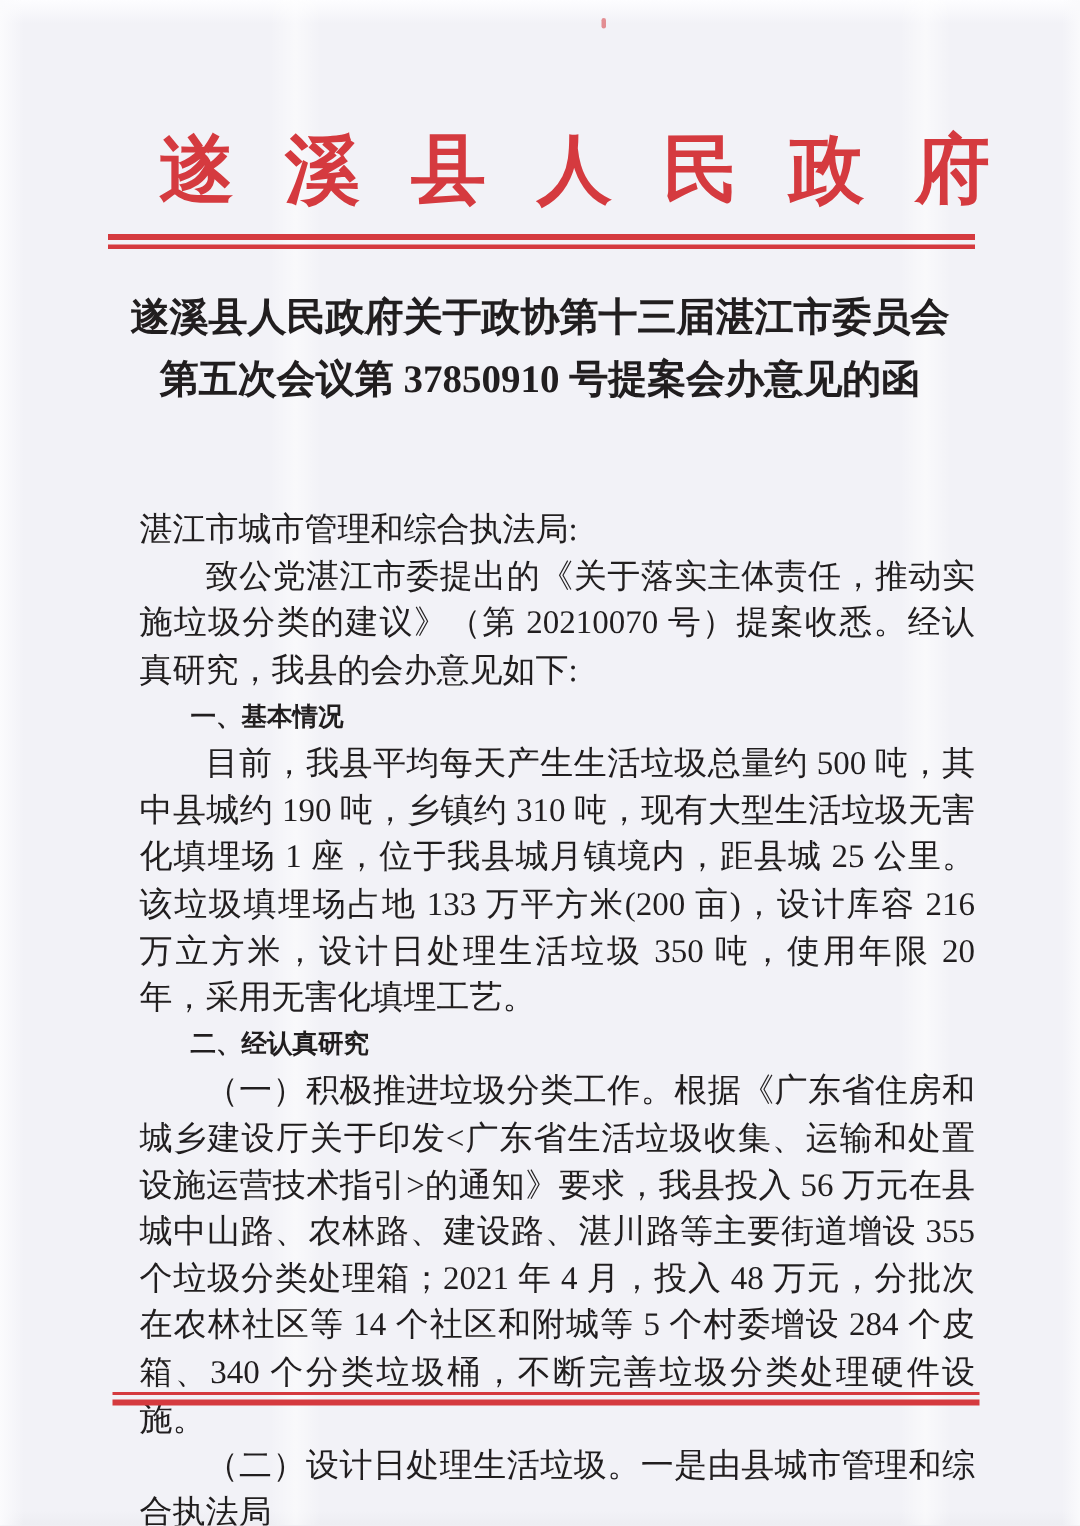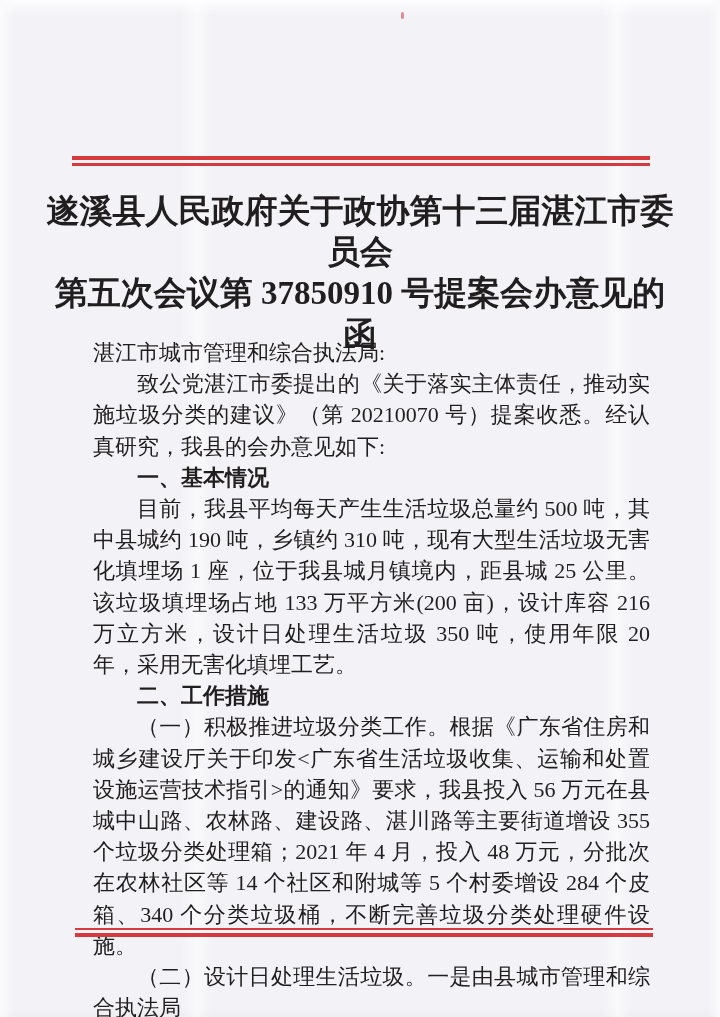--- a/index.html
+++ b/index.html
@@ -54,60 +54,61 @@
   }
   .rule-bottom{
     left:75px;top:928px;width:578px;height:9px;
     border-top:2px solid var(--accent-red);
     border-bottom:4px solid var(--accent-red);
   }
   .doc-title{
     position:absolute;
     top:191px;left:40px;width:640px;
     text-align:center;
-    font-size:33px;line-height:41px;
+    font-size:26px;line-height:41px;
     font-weight:bold;
     color:var(--ink);
   }
   .letter-body{
     position:absolute;
     top:322px;left:93px;width:557px;
     font-size:22px;line-height:31.2px;
     color:var(--ink);
     text-align:justify;
     text-justify:inter-ideograph;
   }
   .letter-body p{margin:0;text-indent:2em;}
   .letter-body p.recipient{text-indent:0;margin-top:15px;}
   .letter-body p.heading{
     font-weight:bold;
     font-family:"Liberation Sans","DejaVu Sans",sans-serif;
-    font-size:22px;
+    font-size:17px;
   }
 </style>
 </head>
 <body>
 
 <div class="scan">
   <div class="band b1"></div>
   <div class="band b2"></div>
   <div class="speck" style="left:401px;top:12px;"></div>
 
+  <div class="masthead">遂溪县人民政府</div>
 
   <div class="rule rule-top"></div>
 
   <div class="doc-title">
     <div>遂溪县人民政府关于政协第十三届湛江市委员会</div>
     <div>第五次会议第 37850910 号提案会办意见的函</div>
   </div>
 
   <div class="letter-body">
       <p class="para recipient">湛江市城市管理和综合执法局:</p>
       <p class="para normal">致公党湛江市委提出的《关于落实主体责任，推动实施垃圾分类的建议》（第 20210070 号）提案收悉。经认真研究，我县的会办意见如下:</p>
       <p class="para heading">一、基本情况</p>
       <p class="para normal">目前，我县平均每天产生生活垃圾总量约 500 吨，其中县城约 190 吨，乡镇约 310 吨，现有大型生活垃圾无害化填埋场 1 座，位于我县城月镇境内，距县城 25 公里。该垃圾填埋场占地 133 万平方米(200 亩)，设计库容 216 万立方米，设计日处理生活垃圾 350 吨，使用年限 20 年，采用无害化填埋工艺。</p>
-      <p class="para heading">二、工作措施</p>
+      <p class="para heading">二、经认真研究</p>
       <p class="para normal">（一）积极推进垃圾分类工作。根据《广东省住房和城乡建设厅关于印发&lt;广东省生活垃圾收集、运输和处置设施运营技术指引&gt;的通知》要求，我县投入 56 万元在县城中山路、农林路、建设路、湛川路等主要街道增设 355 个垃圾分类处理箱；2021 年 4 月，投入 48 万元，分批次在农林社区等 14 个社区和附城等 5 个村委增设 284 个皮箱、340 个分类垃圾桶，不断完善垃圾分类处理硬件设施。</p>
       <p class="para normal">（二）设计日处理生活垃圾。一是由县城市管理和综合执法局</p>
     </div>
 
   <div class="rule rule-bottom"></div>
 </div>
 
 </body></html>

